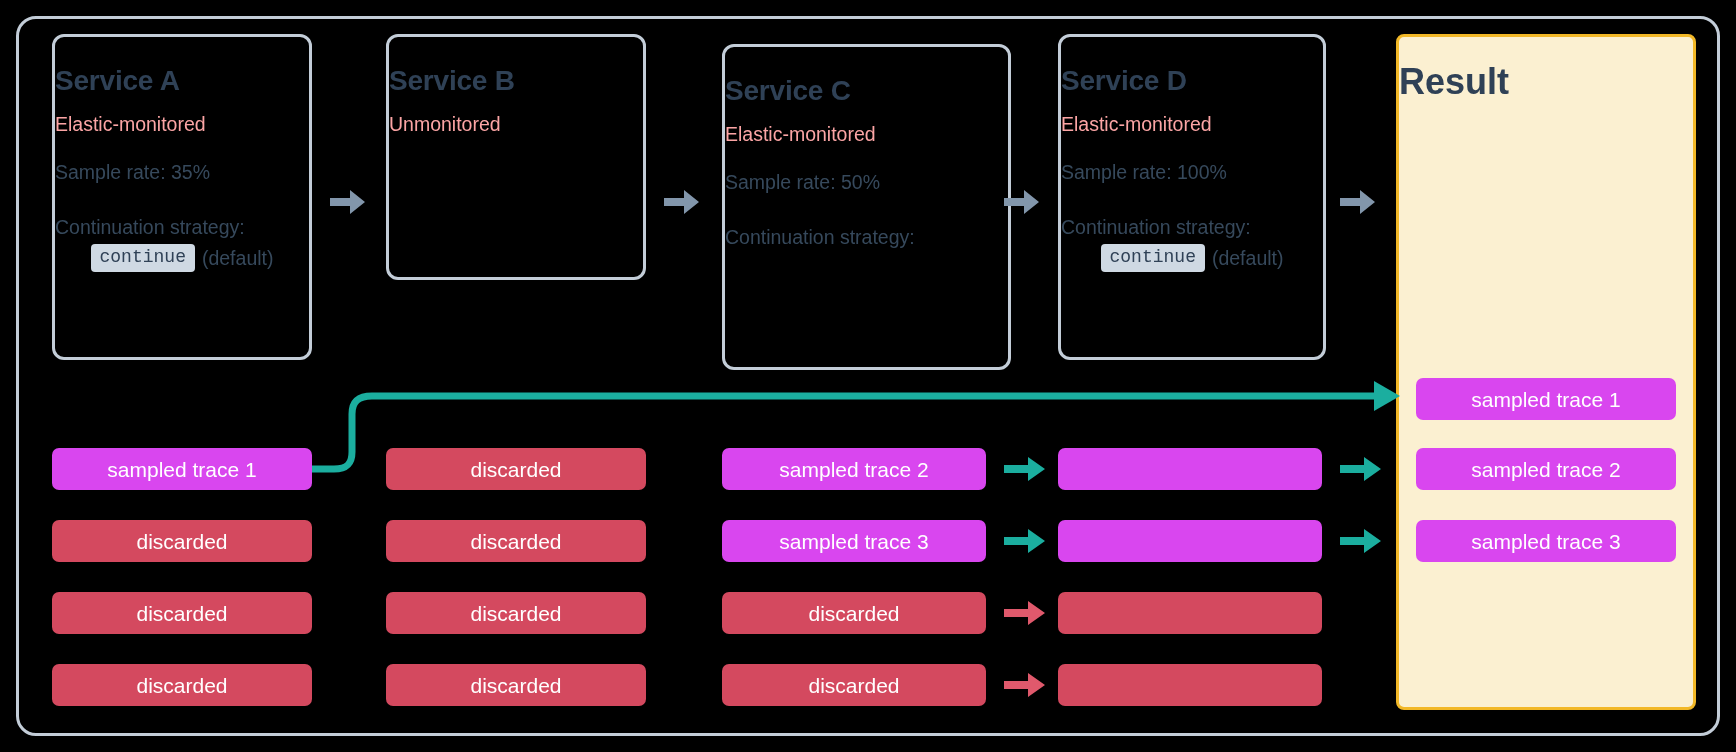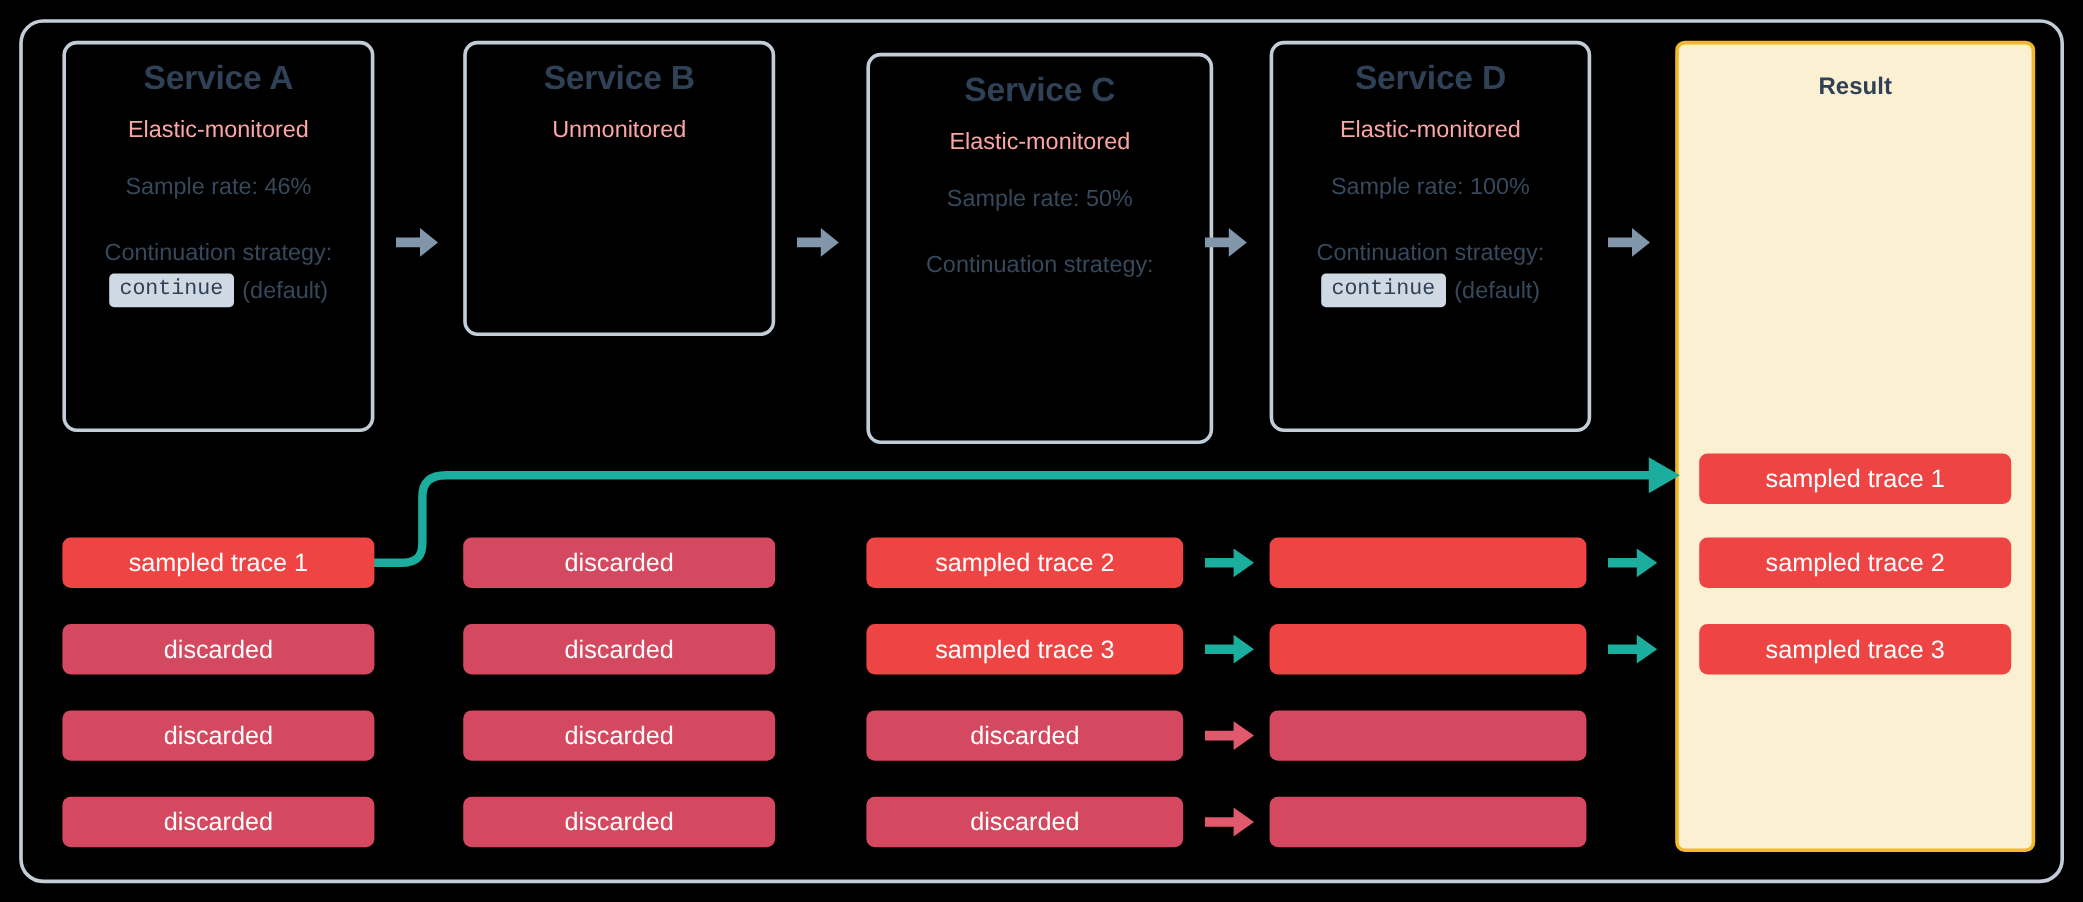--- a/index.html
+++ b/index.html
@@ -31,22 +31,22 @@
     pointer-events: none;
   }
 
   
   .service-card {
     position: absolute;
     box-sizing: border-box;
     border: 3px solid #c3cdd8;
     border-radius: 12px;
     background: transparent;
-    padding-top: 12px;
-    text-align: center;
+    padding-top: 28px;
+    text-align: left;
   }
   .service-title {
     font-size: 28px;
     font-weight: bold;
     color: #2f4156;
     letter-spacing: -0.2px;
     line-height: 1.15;
     margin: 0 0 16px 0;
   }
   .service-sub {
@@ -97,22 +97,22 @@
     box-sizing: border-box;
     background: #fbf0d1;
     border: 3px solid #f2b827;
     border-radius: 8px;
   }
   .result-title {
     position: absolute;
     left: 0;
     right: 0;
     top: 24px;
-    text-align: center;
-    font-size: 20px;
+    text-align: left;
+    font-size: 36px;
     font-weight: bold;
     color: #2f4156;
   }
 
   
   .gray-arrow {
     position: absolute;
     width: 36px;
     height: 28px;
   }
@@ -124,21 +124,21 @@
     height: 42px;
     border-radius: 7px;
     display: flex;
     align-items: center;
     justify-content: center;
     color: #ffffff;
     font-size: 21px;
     line-height: 1;
     white-space: nowrap;
   }
-  .pill.sampled { background: #ef4444; }
+  .pill.sampled { background: #d946ef; }
   .pill.discarded { background: #d4495f; }
 
   
   .mini-arrow {
     position: absolute;
     width: 42px;
     height: 26px;
   }
 
   
@@ -154,21 +154,21 @@
 </head>
 <body>
 
 <div id="stage">
 
   <div class="outer-frame"></div>
 
   <div class="service-card" style="left:52px; top:34px; width:260px; height:326px;">
     <div class="service-title">Service A</div>
     <div class="service-sub">Elastic-monitored</div>
-    <div class="service-rate">Sample rate: 46%</div>
+    <div class="service-rate">Sample rate: 35%</div>
     <div class="service-strategy-label">Continuation strategy:</div>
     <div class="strategy-row">
       <span class="code-badge">continue</span>
       <span class="default-note">(default)</span>
     </div>
   </div>
 
   <div class="service-card" style="left:386px; top:34px; width:260px; height:246px;">
     <div class="service-title">Service B</div>
     <div class="service-sub">Unmonitored</div>

